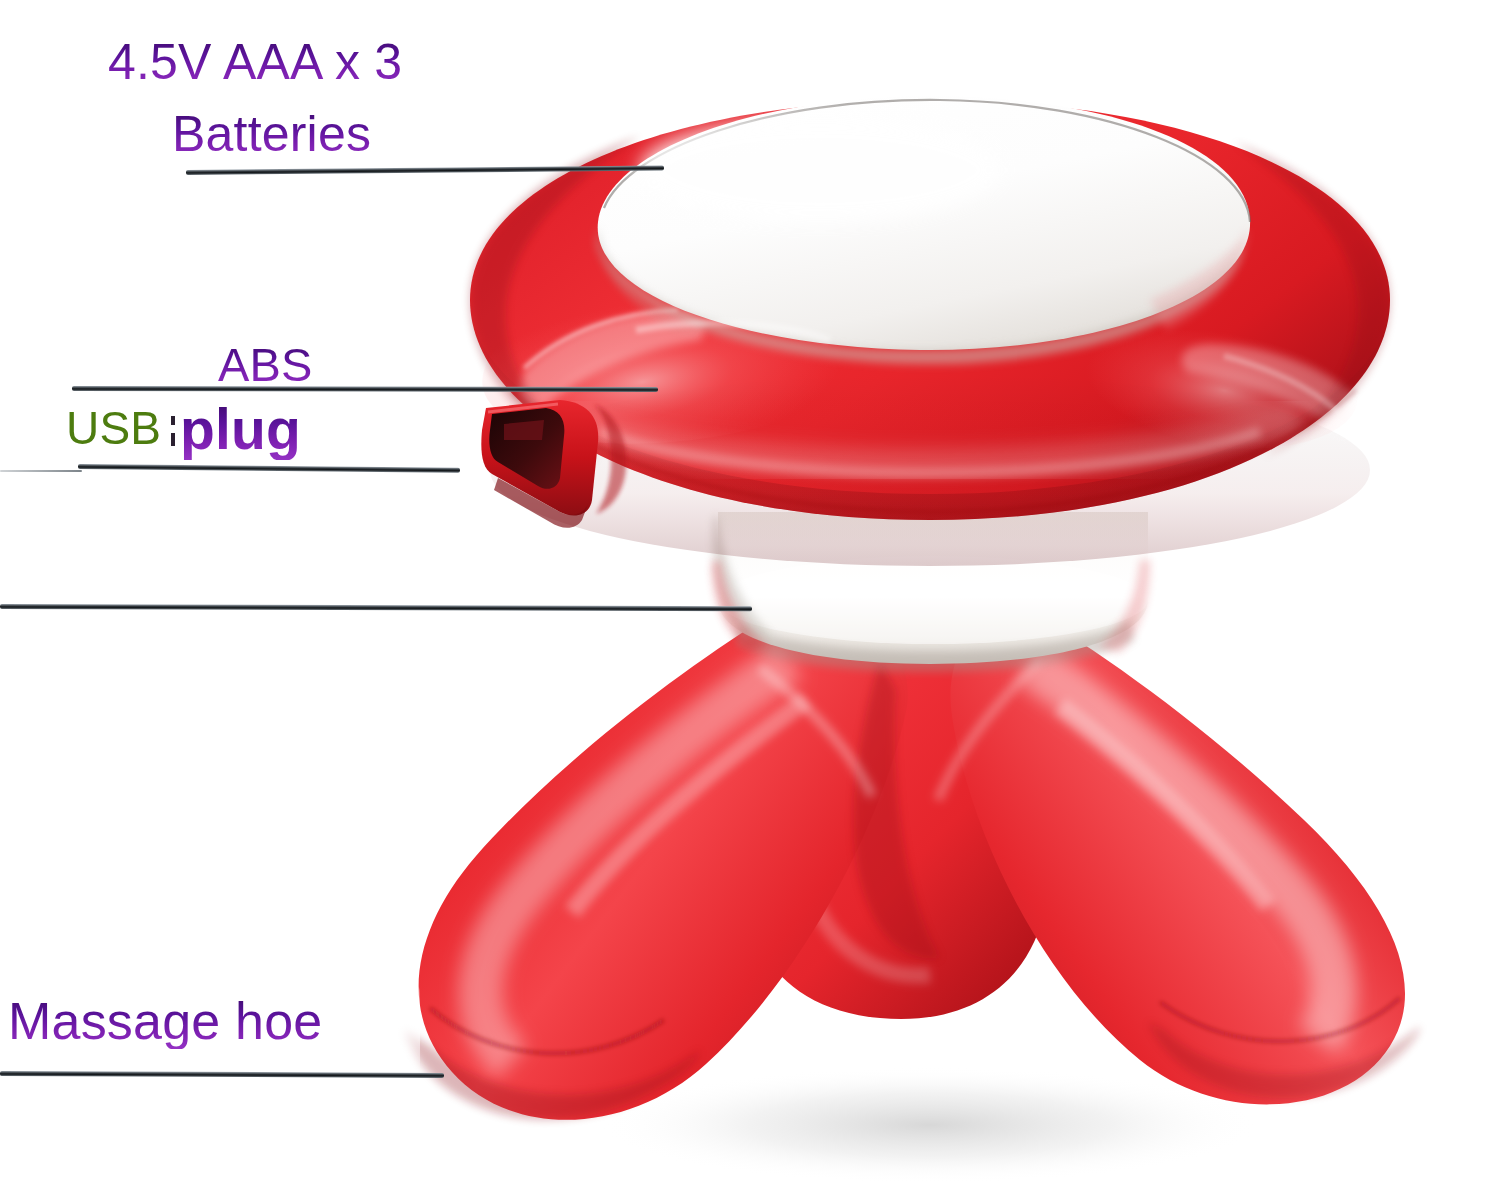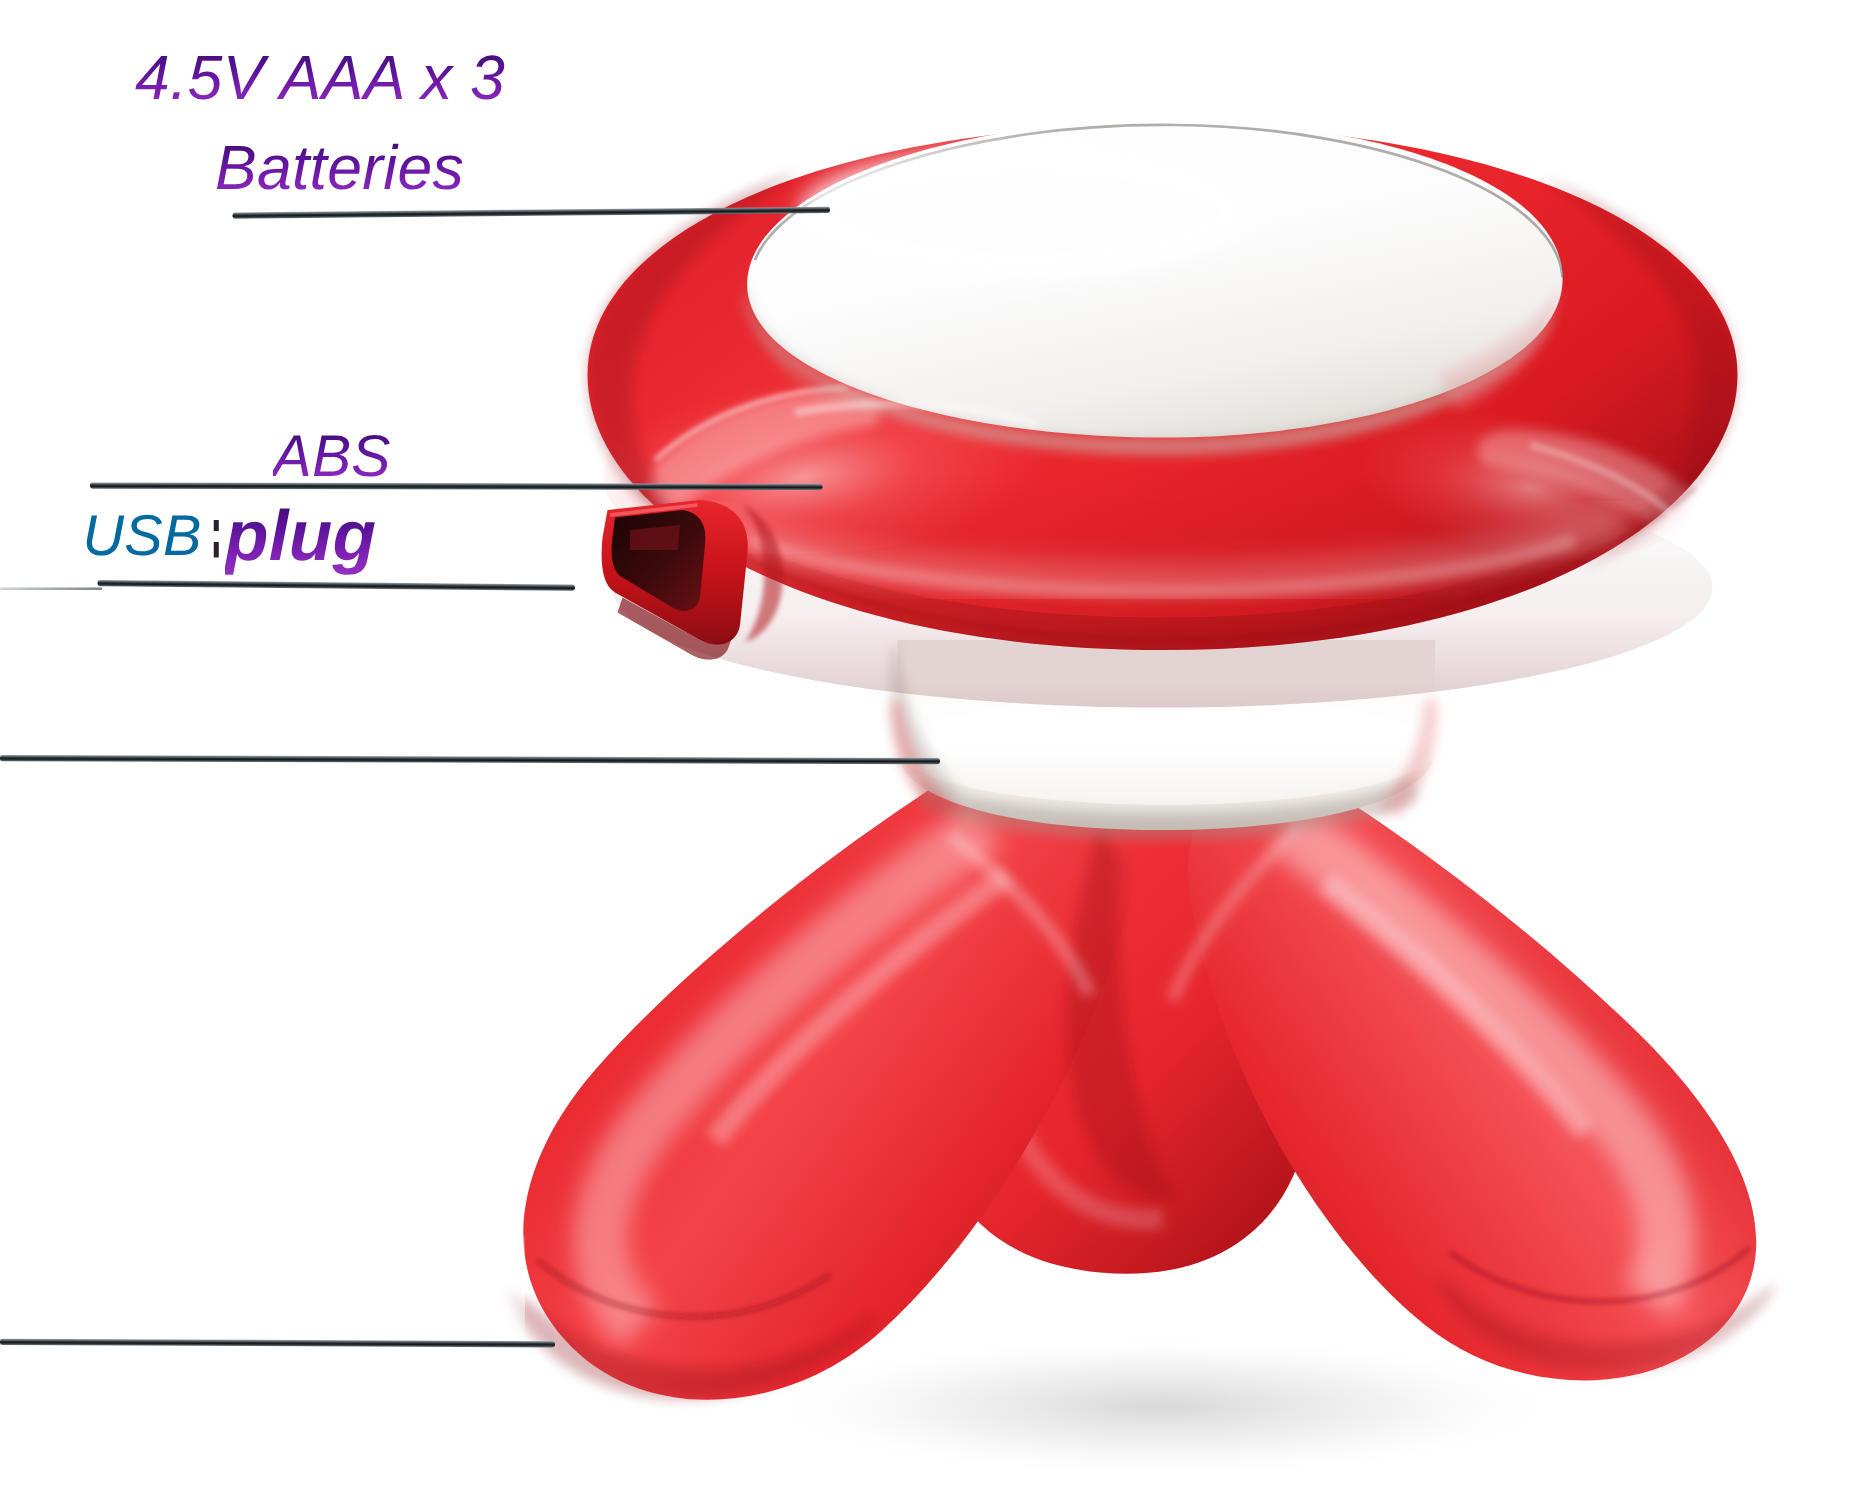--- a/index.html
+++ b/index.html
@@ -9,21 +9,20 @@
   }
   body {
     font-family: "Liberation Sans", sans-serif;
   }
   #page {
     position: relative;
     width: 1500px;
     height: 1188px;
     background: #ffffff;
     overflow: hidden;
-    font-style: italic;
   }
   #product-svg {
     position: absolute;
     left: 0;
     top: 0;
     width: 1500px;
     height: 1188px;
   }
   .annotation-layer {
     position: absolute;
@@ -44,21 +43,21 @@
     -webkit-background-clip: text;
     background-clip: text;
     color: transparent;
     -webkit-text-fill-color: transparent;
     text-shadow: none;
   }
   .purple-fallback {
     color: #6a1499;
   }
   .dark-text {
-    color: #0369a1;
+    color: #4d7c0f;
   }
   .label-halo {
     position: absolute;
     border-radius: 12px;
     background: radial-gradient(ellipse at center, rgba(255,255,255,0.96) 0%, rgba(255,255,255,0.85) 58%, rgba(255,255,255,0.0) 100%);
     pointer-events: none;
   }
   .leader-line {
     position: absolute;
     height: 5px;
@@ -369,16 +368,17 @@
     <div class="callout-label lbl-usb dark-text">USB</div>
     <div class="usb-colon"></div>
     <div class="callout-label lbl-usb-plug purple-text purple-fallback">plug</div>
     <div class="leader-line faint" style="left:0px; top:470px; width:82px;"></div>
     <div class="leader-line" style="left:78px; top:464px; width:382px; transform: rotate(0.55deg);"></div>
 
     <div class="label-halo" style="left:52px; top:516px; width:410px; height:96px;"></div>
     <div class="leader-line" style="left:0px; top:604px; width:752px; transform: rotate(0.18deg);"></div>
 
     <div class="label-halo" style="left:0px; top:980px; width:420px; height:100px;"></div>
+    <div class="callout-label lbl-massage purple-text purple-fallback">Massage hoe</div>
     <div class="leader-line" style="left:0px; top:1071px; width:444px; transform: rotate(0.25deg);"></div>
 
   </div>
 </div>
 
 </body></html>

